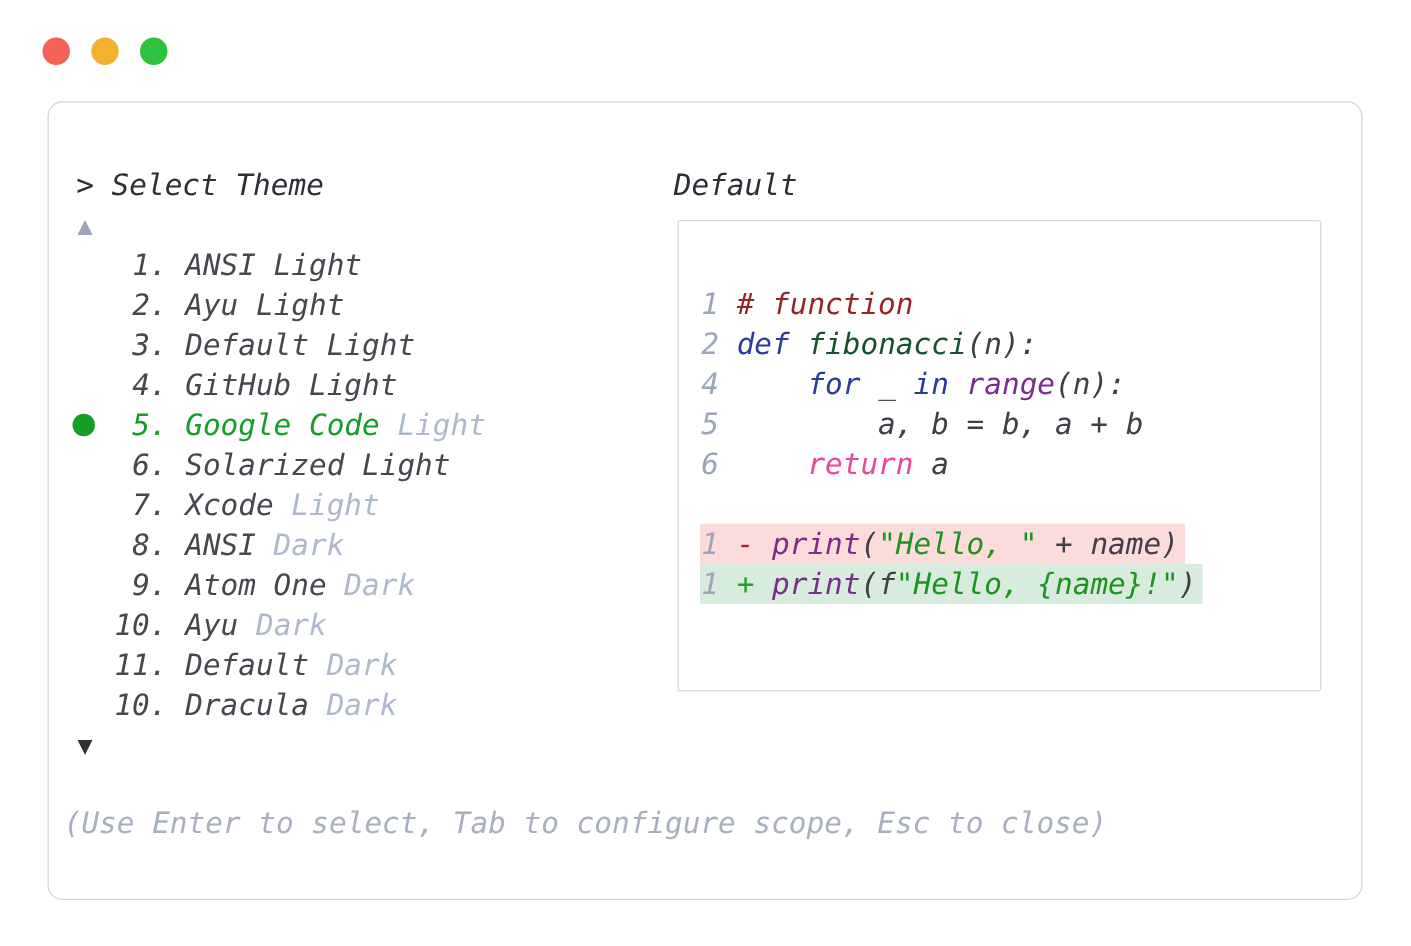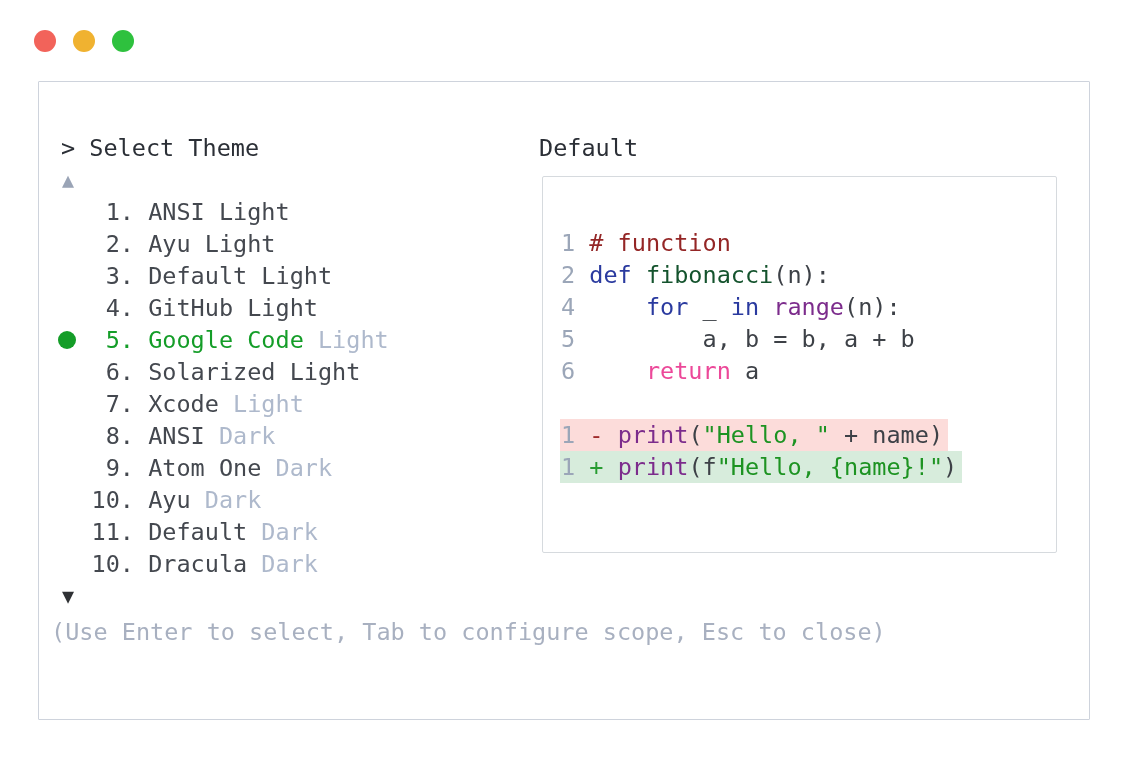--- a/index.html
+++ b/index.html
@@ -12,34 +12,34 @@
   html,body{margin:0;padding:0;}
   body{
     width:1129px;height:757px;background:#ffffff;position:relative;overflow:hidden;
     font-family:"DejaVu Sans Mono","Liberation Mono",monospace;
     font-size:23.5px;color:var(--plain);
   }
   .traffic{position:absolute;left:34px;top:30px;display:flex;gap:17px;}
   .light{width:22px;height:22px;border-radius:50%;display:inline-block;}
   .panel{
     position:absolute;left:38px;top:81px;width:1050px;height:637px;background:#fff;
-    border:1.5px solid var(--panel-border);border-radius:1px;
+    border:1.5px solid var(--panel-border);border-radius:12px;font-style:italic;
   }
   .prompt{position:absolute;left:22px;top:50px;height:32px;line-height:32px;color:var(--prompt-text);white-space:pre;}
   .arrow{position:absolute;left:23px;height:32px;line-height:32px;font-size:20px;}
   .arrow.up{top:82px;color:var(--up-arrow);}
   .arrow.down{top:498px;color:var(--down-arrow);}
   .theme-list{position:absolute;left:19px;top:114px;}
   .theme-item{display:flex;align-items:center;height:32px;white-space:pre;color:var(--item-text);}
   .bullet-slot{display:flex;align-items:center;width:33px;}
   .bullet-dot{width:18px;height:18px;border-radius:50%;background:var(--bullet);}
   .item-num{display:inline-block;width:43px;text-align:right;}
   .item-num.sel,.item-name.sel{color:var(--selected-text);}
   .item-variant.muted{color:var(--muted-text);}
-  .hint{position:absolute;left:12px;top:534px;height:32px;line-height:32px;color:var(--hint-text);white-space:pre;}
+  .hint{position:absolute;left:12px;top:560px;height:32px;line-height:32px;color:var(--hint-text);white-space:pre;}
   .preview-label{position:absolute;left:500px;top:50px;height:32px;line-height:32px;color:var(--prompt-text);}
   .preview-box{
     position:absolute;left:503px;top:94px;width:513px;height:375px;background:#fff;
     border:1.5px solid var(--preview-border);border-radius:2px;
   }
   .code{position:absolute;left:18px;top:50px;}
   .code-line{height:32px;line-height:32px;white-space:pre;color:var(--plain);}
   .ln{color:var(--line-number);}
   .diff-band{display:inline-block;height:32px;line-height:32px;padding:0 5px 0 1px;margin-left:-1px;}
   .spacer{height:32px;}

